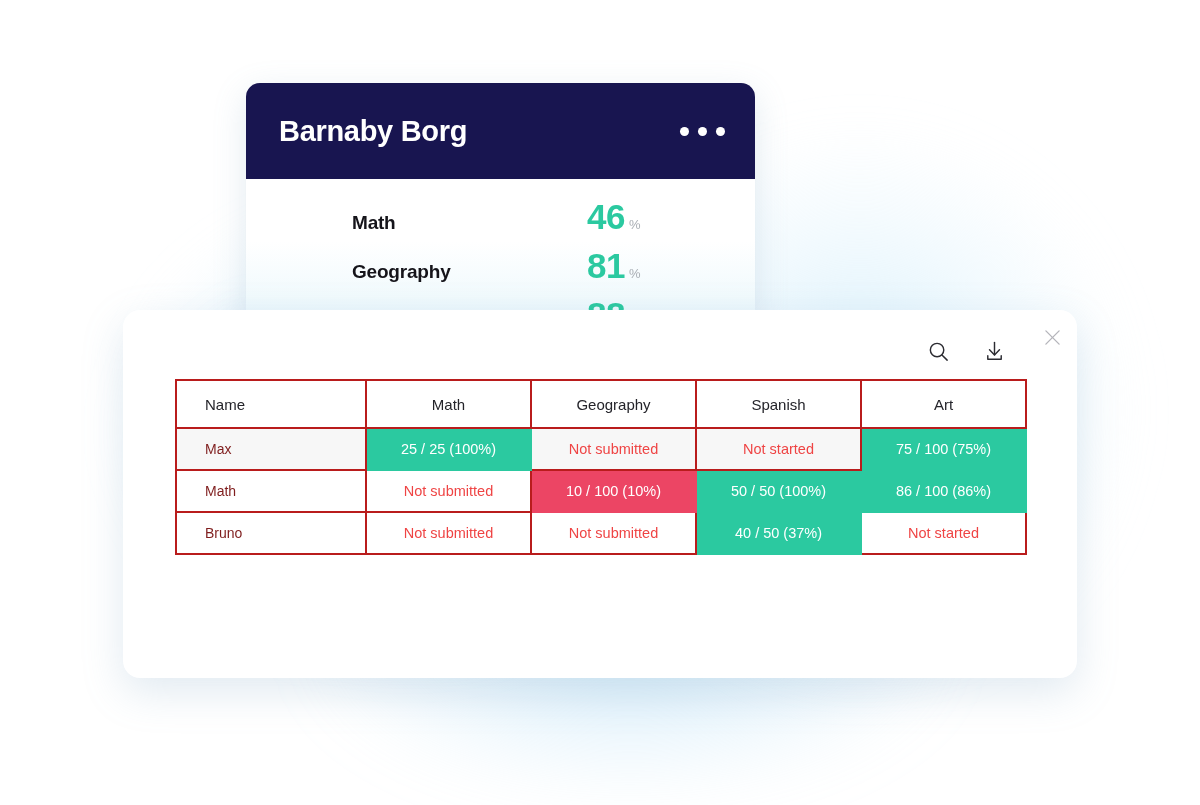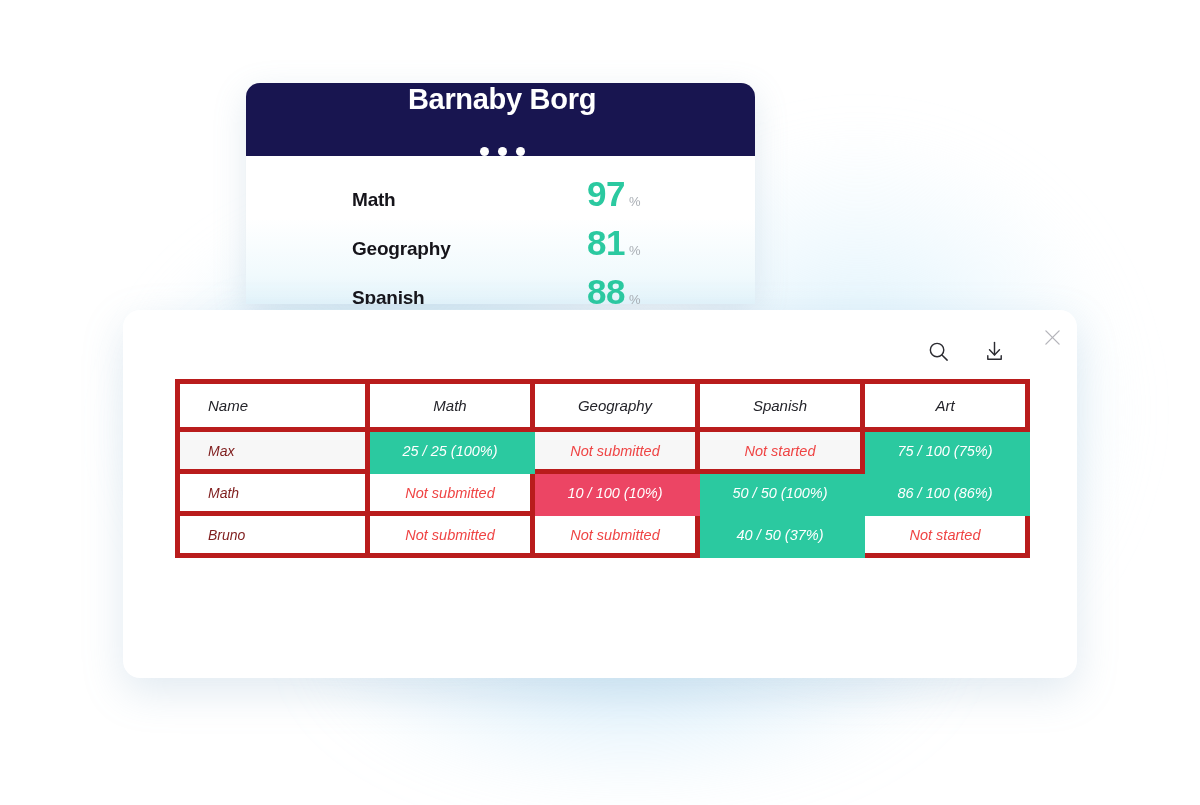--- a/index.html
+++ b/index.html
@@ -54,26 +54,25 @@
     left: 246px;
     top: 83px;
     width: 509px;
     border-radius: 14px 14px 0 0;
     overflow: hidden;
     box-shadow: 0 10px 34px rgba(110,150,180,0.20);
   }
 
   .card-header {
     background: #181550;
-    height: 73px;
+    height: 96px;
     display: flex;
     align-items: center;
     justify-content: space-between;
     padding: 0 30px 0 33px;
-    flex-direction: column;
   }
 
   .card-title {
     color: #ffffff;
     font-size: 29px;
     font-weight: bold;
     letter-spacing: -0.3px;
   }
 
   .dots {
@@ -174,30 +173,29 @@
     position: absolute;
     left: 52px;
     top: 69px;
     width: 850px;
     border-collapse: collapse;
     table-layout: fixed;
   }
 
   .grade-table th,
   .grade-table td {
-    border: 5px solid #b91c1c;
+    border: 2px solid #b91c1c;
     height: 42px;
     text-align: center;
     font-size: 14.5px;
     font-weight: normal;
     color: #3d3d42;
     padding: 0 6px;
     overflow: hidden;
     white-space: nowrap;
-    font-style: italic;
   }
 
   .grade-table th {
     background: #ffffff;
     height: 48px;
     font-size: 15px;
     color: #24242a;
   }
 
   .col-name { width: 190px; }
@@ -246,21 +244,21 @@
     <div class="card-title">Barnaby Borg</div>
     <div class="dots">
       <i></i>
       <i></i>
       <i></i>
     </div>
   </div>
   <div class="card-body">
     <div class="grade-row">
       <span class="grade-subject">Math</span>
-      <span class="grade-score">97</span>
+      <span class="grade-score">46</span>
       <span class="grade-pct">%</span>
     </div>
     <div class="grade-row">
       <span class="grade-subject">Geography</span>
       <span class="grade-score">81</span>
       <span class="grade-pct">%</span>
     </div>
     <div class="grade-row">
       <span class="grade-subject">Spanish</span>
       <span class="grade-score">88</span>

